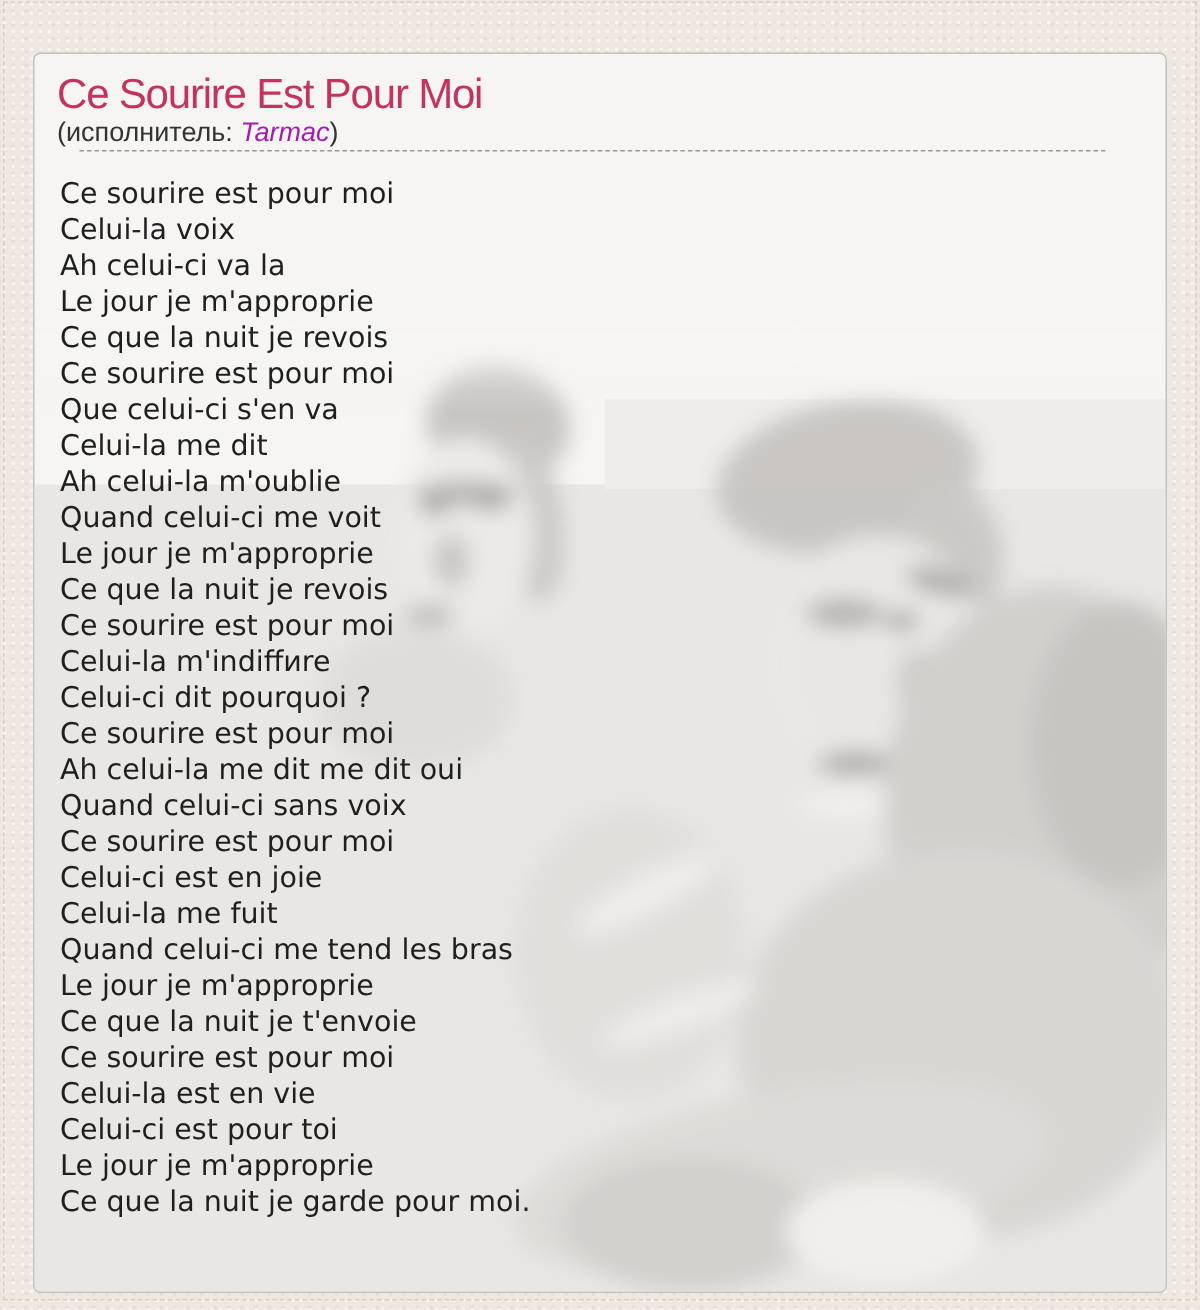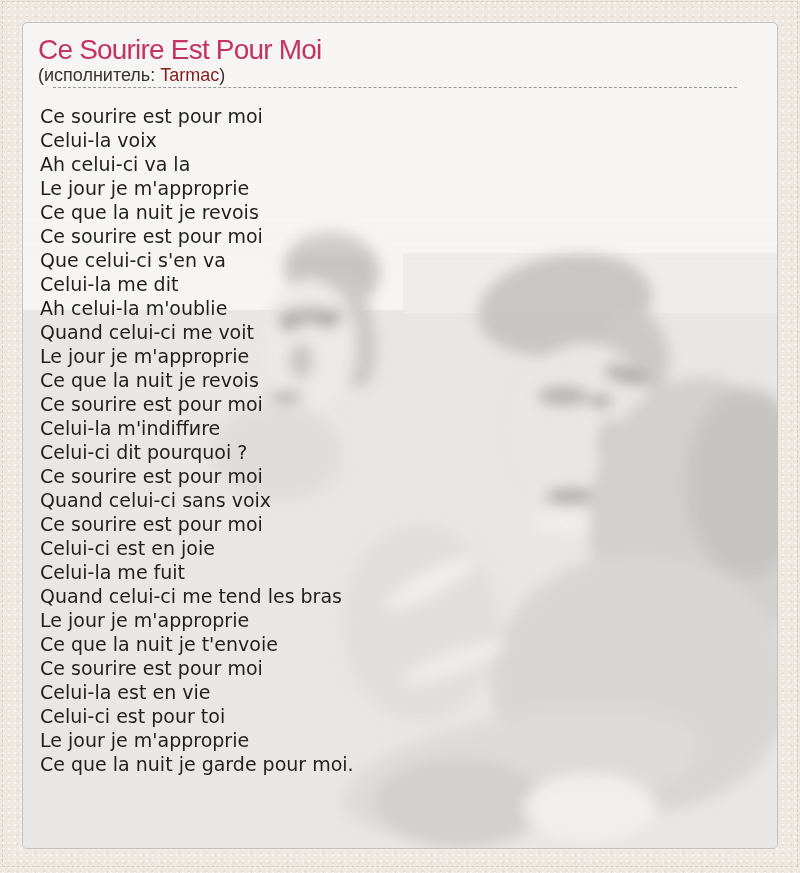--- a/index.html
+++ b/index.html
@@ -16,21 +16,21 @@
     font-family: "Liberation Sans", sans-serif;
   }
   .page-frame {
     position: absolute;
     left: 2px; top: 1px; right: 2px; bottom: 6px;
     border: 1px dashed #d4cdc3;
     pointer-events: none;
   }
   .content-card {
     position: absolute;
-    left: 22px; top: 22px;
+    left: 22px; top: 35px;
     width: 754px; height: 825px;
     background: #f6f5f3;
     border: 1px solid #c4c1bc;
     border-radius: 5px;
     overflow: hidden;
   }
   .photo-layer {
     position: absolute;
     left: 0; top: 0; width: 754px; height: 825px;
     z-index: 0;
@@ -48,23 +48,24 @@
     font-weight: 400;
     margin: 0;
   }
   .artist-line {
     font-size: 18px;
     line-height: 20px;
     color: #333333;
     margin: 0;
   }
   .artist-link {
-    color: #7f1d1d;
+    color: #a21caf;
     text-decoration: none;
     cursor: pointer;
+    font-style: italic;
   }
   .divider {
     margin: 2px 20px 0 15px;
     border-bottom: 1px dashed #979797;
     height: 0;
   }
   .lyrics {
     padding: 16px 20px 0 17px;
   }
   .lyric-line {
@@ -149,20 +150,21 @@
         <div class="lyric-line">Que celui-ci s'en va</div>
         <div class="lyric-line">Celui-la me dit</div>
         <div class="lyric-line">Ah celui-la m'oublie</div>
         <div class="lyric-line">Quand celui-ci me voit</div>
         <div class="lyric-line">Le jour je m'approprie</div>
         <div class="lyric-line">Ce que la nuit je revois</div>
         <div class="lyric-line">Ce sourire est pour moi</div>
         <div class="lyric-line">Celui-la m'indiffиre</div>
         <div class="lyric-line">Celui-ci dit pourquoi ?</div>
         <div class="lyric-line">Ce sourire est pour moi</div>
+        <div class="lyric-line">Ah celui-la me dit me dit oui</div>
         <div class="lyric-line">Quand celui-ci sans voix</div>
         <div class="lyric-line">Ce sourire est pour moi</div>
         <div class="lyric-line">Celui-ci est en joie</div>
         <div class="lyric-line">Celui-la me fuit</div>
         <div class="lyric-line">Quand celui-ci me tend les bras</div>
         <div class="lyric-line">Le jour je m'approprie</div>
         <div class="lyric-line">Ce que la nuit je t'envoie</div>
         <div class="lyric-line">Ce sourire est pour moi</div>
         <div class="lyric-line">Celui-la est en vie</div>
         <div class="lyric-line">Celui-ci est pour toi</div>

